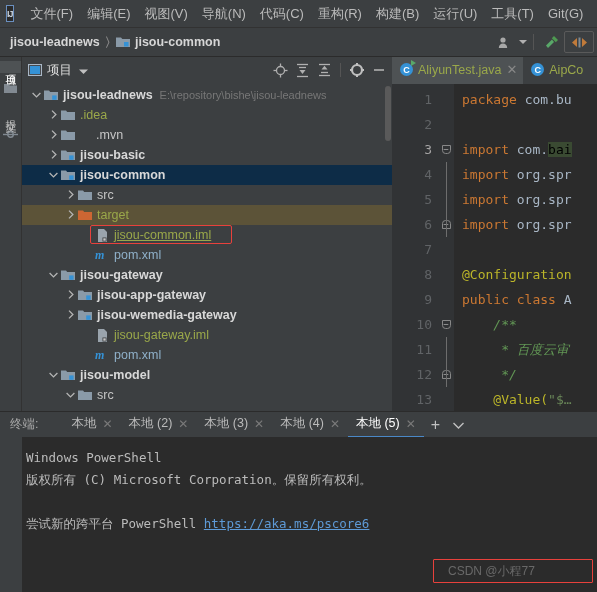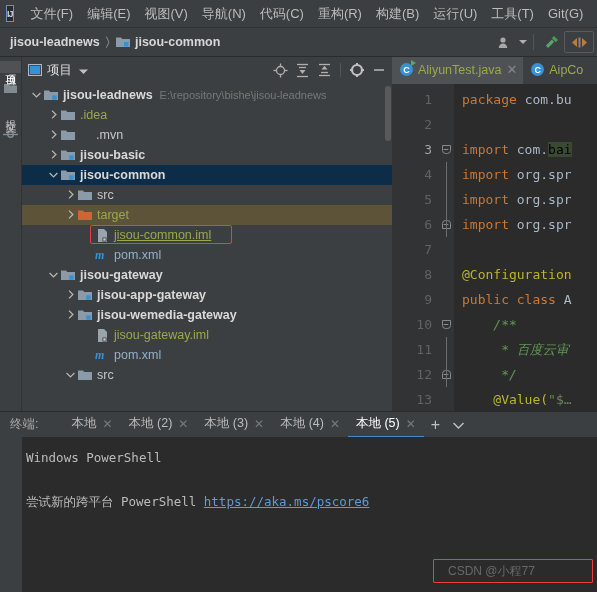--- a/index.html
+++ b/index.html
@@ -465,20 +465,32 @@
           </div>
           <div class="trow" style="padding-left: 59px;">
             <span class="tarrow"></span>
             <span class="ticon">
               <svg width="14" height="12" viewBox="0 0 14 12">
                 <text x="0" y="10" font-family="serif" font-style="italic" font-weight="bold" font-size="12" fill="#3592d6">m</text>
               </svg>
             </span>
             <span class="tlabel blue" style="margin-left: 4px;">pom.xml</span>
           </div>
+          <div class="trow" style="padding-left: 25px;">
+            <span class="tarrow"><svg width="9" height="6" viewBox="0 0 9 6">
+                <path d="M0.6 1l3.9 3.9L8.4 1" fill="none" stroke="#b4b4b4" stroke-width="1.3"></path>
+              </svg></span>
+            <span class="ticon">
+              <svg width="14" height="12" viewBox="0 0 14 12">
+                <path d="M0 1.5h5l1.2 1.5H14V11H0z" fill="#8a9aa8"></path>
+                <rect x="8.2" y="6.4" width="4.4" height="4.4" fill="#3592d6"></rect>
+              </svg>
+            </span>
+            <span class="tlabel mod" style="margin-left: 4px;">jisou-model</span>
+          </div>
           <div class="trow" style="padding-left: 42px;">
             <span class="tarrow"><svg width="9" height="6" viewBox="0 0 9 6">
                 <path d="M0.6 1l3.9 3.9L8.4 1" fill="none" stroke="#b4b4b4" stroke-width="1.3"></path>
               </svg></span>
             <span class="ticon">
               <svg width="14" height="12" viewBox="0 0 14 12">
                 <path d="M0 1.5h5l1.2 1.5H14V11H0z" fill="#8a9aa8"></path>
               </svg>
             </span>
             <span class="tlabel " style="margin-left: 4px;">src</span>
@@ -585,20 +597,21 @@
     <div class="tt-chev">
       <svg width="11" height="7" viewBox="0 0 11 7">
           <path d="M0.5 1l5 5 5-5" fill="none" stroke="#c0c0c0" stroke-width="1.4"></path>
         </svg>
     </div>
   </div>
 
   <div class="term-body">
     <div class="term-left-edge"></div>
     <div class="tline">Windows PowerShell</div>
+    <div class="tline">版权所有 (C) Microsoft Corporation。保留所有权利。</div>
     <div class="tline">&nbsp;</div>
     <div class="tline"><span>尝试新的跨平台 PowerShell </span><span class="tlink">https://aka.ms/pscore6</span></div>
     <div class="tline">&nbsp;</div>
     <div class="tline">&nbsp;</div>
     <div class="tline" style="position:relative;">
       
     </div>
     <div class="cmd-redbox" style="left:433px; top:122px; width:160px; height:24px;"></div>
     <div class="watermark" style="left:448px; top:126px;">CSDN @小程77</div>
   </div>

